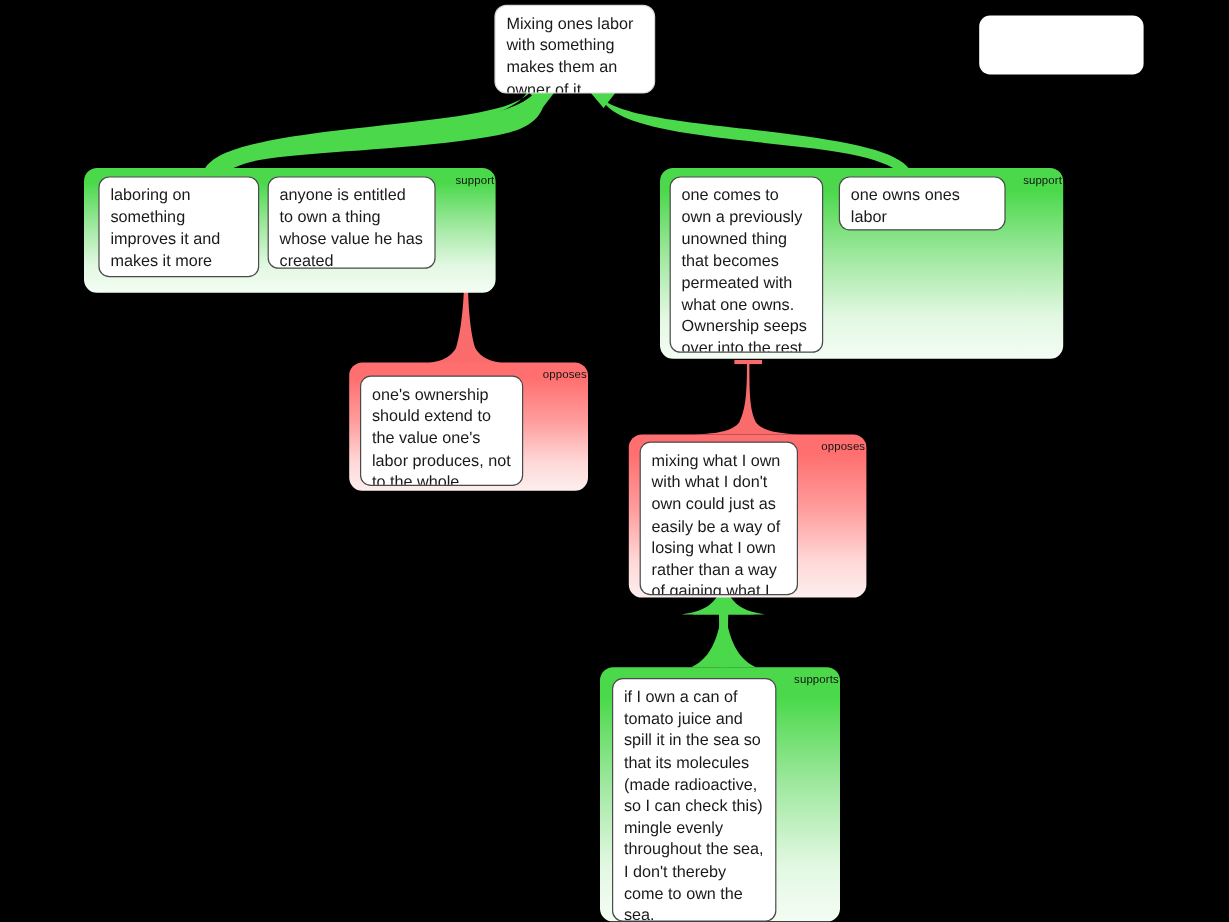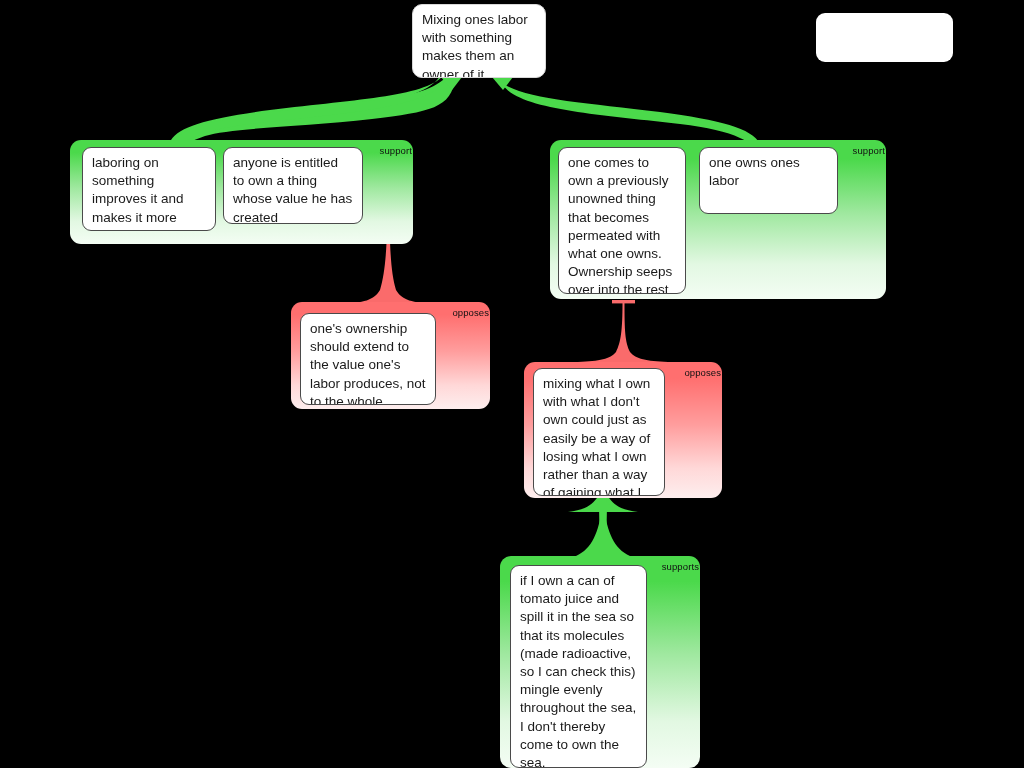--- a/index.html
+++ b/index.html
@@ -180,21 +180,21 @@
   <div class="card" style="left:223px; top:147px; width:140px; height:77px;">
     <span>anyone is entitled to own a thing whose value he has created</span>
   </div>
 
   <div class="group support" style="left:550px; top:140px; width:336px; height:159px;">
     <span class="group-label">support</span>
   </div>
   <div class="card" style="left:558px; top:147px; width:128px; height:147px;">
     <span>one comes to own a previously unowned thing that becomes permeated with what one owns. Ownership seeps over into the rest</span>
   </div>
-  <div class="card" style="left:699px; top:147px; width:139px; height:67px;">
+  <div class="card" style="left:699px; top:147px; width:139px; height:45px;">
     <span>one owns ones labor</span>
   </div>
 
   <div class="group oppose" style="left:291px; top:302px; width:199px; height:107px;">
     <span class="group-label">opposes</span>
   </div>
   <div class="card" style="left:300px; top:313px; width:136px; height:92px;">
     <span>one's ownership should extend to the value one's labor produces, not to the whole object.</span>
   </div>
 

